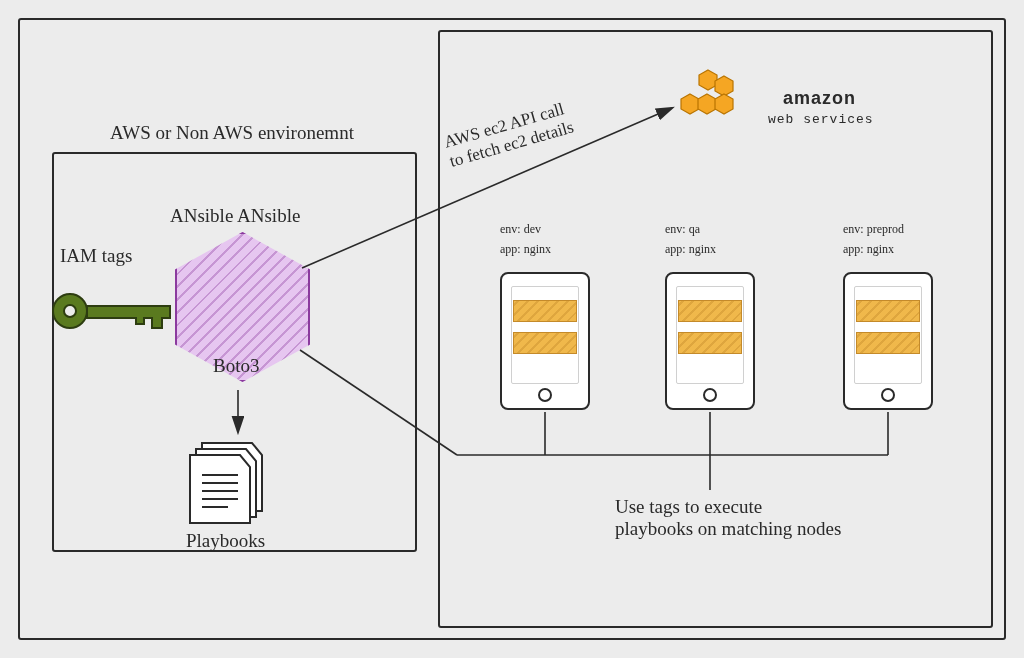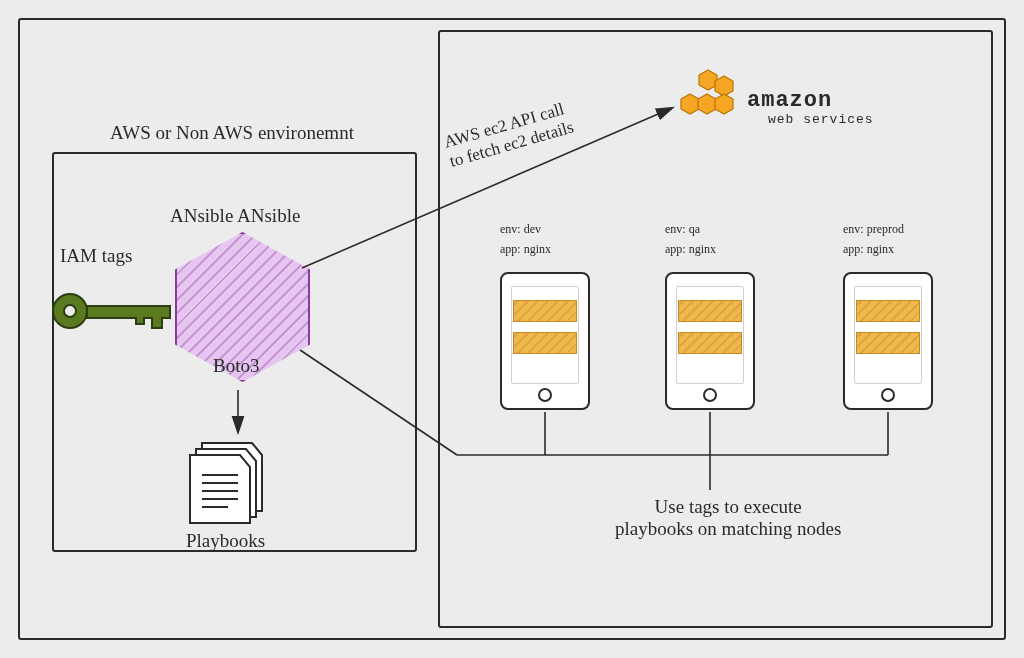--- a/index.html
+++ b/index.html
@@ -81,21 +81,21 @@
     <svg width="60" height="55" viewBox="0 0 60 55">
       <g fill="#f5a623" stroke="#b97400" stroke-width="1.2">
         <path d="M28 2 l9 5 v10 l-9 5 -9-5 v-10 z"></path>
         <path d="M44 8 l9 5 v10 l-9 5 -9-5 v-10 z"></path>
         <path d="M10 26 l9 5 v10 l-9 5 -9-5 v-10 z"></path>
         <path d="M27 26 l9 5 v10 l-9 5 -9-5 v-10 z"></path>
         <path d="M44 26 l9 5 v10 l-9 5 -9-5 v-10 z"></path>
       </g>
     </svg>
   </div>
-  <div class="label" style="left:747px;top:88px;font-family:Liberation Mono, monospace;font-weight:600;font-size:22px;letter-spacing:1px">amazon</div>
+  <div class="label" style="left:783px;top:88px;font-family:Liberation Sans, sans-serif;font-weight:600;font-size:18px;letter-spacing:1px">amazon</div>
   <div class="label" style="left:768px;top:112px;font-family:Liberation Mono, monospace;font-size:13px;letter-spacing:1px">web services</div>
 
   <div class="label" style="left:445px;top:115px;transform:rotate(-16deg);white-space:pre;font-size:17px">AWS ec2 API call
 to fetch ec2 details</div>
 
   <div class="label small-label" style="left:500px;top:222px">env: dev</div>
   <div class="label small-label" style="left:500px;top:242px">app: nginx</div>
   <div class="device" style="left:500px;top:272px">
     <div class="device-inner"></div>
       <div class="bar bar1"></div>
@@ -114,21 +114,21 @@
 
   <div class="label small-label" style="left:843px;top:222px">env: preprod</div>
   <div class="label small-label" style="left:843px;top:242px">app: nginx</div>
   <div class="device" style="left:843px;top:272px">
     <div class="device-inner"></div>
       <div class="bar bar1"></div>
       <div class="bar bar2"></div>
       <div class="device-home"></div>
   </div>
 
-  <div class="label" style="left:615px;top:496px;text-align:center;white-space:pre">Use tags to execute
+  <div class="label" style="left:615px;top:496px;white-space:pre">Use tags to execute
 playbooks on matching nodes</div>
 
   <svg class="lines" width="1024" height="658">
     <defs>
       <marker id="arrow" markerWidth="12" markerHeight="12" refX="10" refY="4" orient="auto">
         <path d="M0 0 L12 4 L0 8 z" fill="#2a2a2a"></path>
       </marker>
     </defs>
 
     <line x1="302" y1="268" x2="672" y2="108" stroke="#2a2a2a" stroke-width="1.6" marker-end="url(#arrow)"></line>

